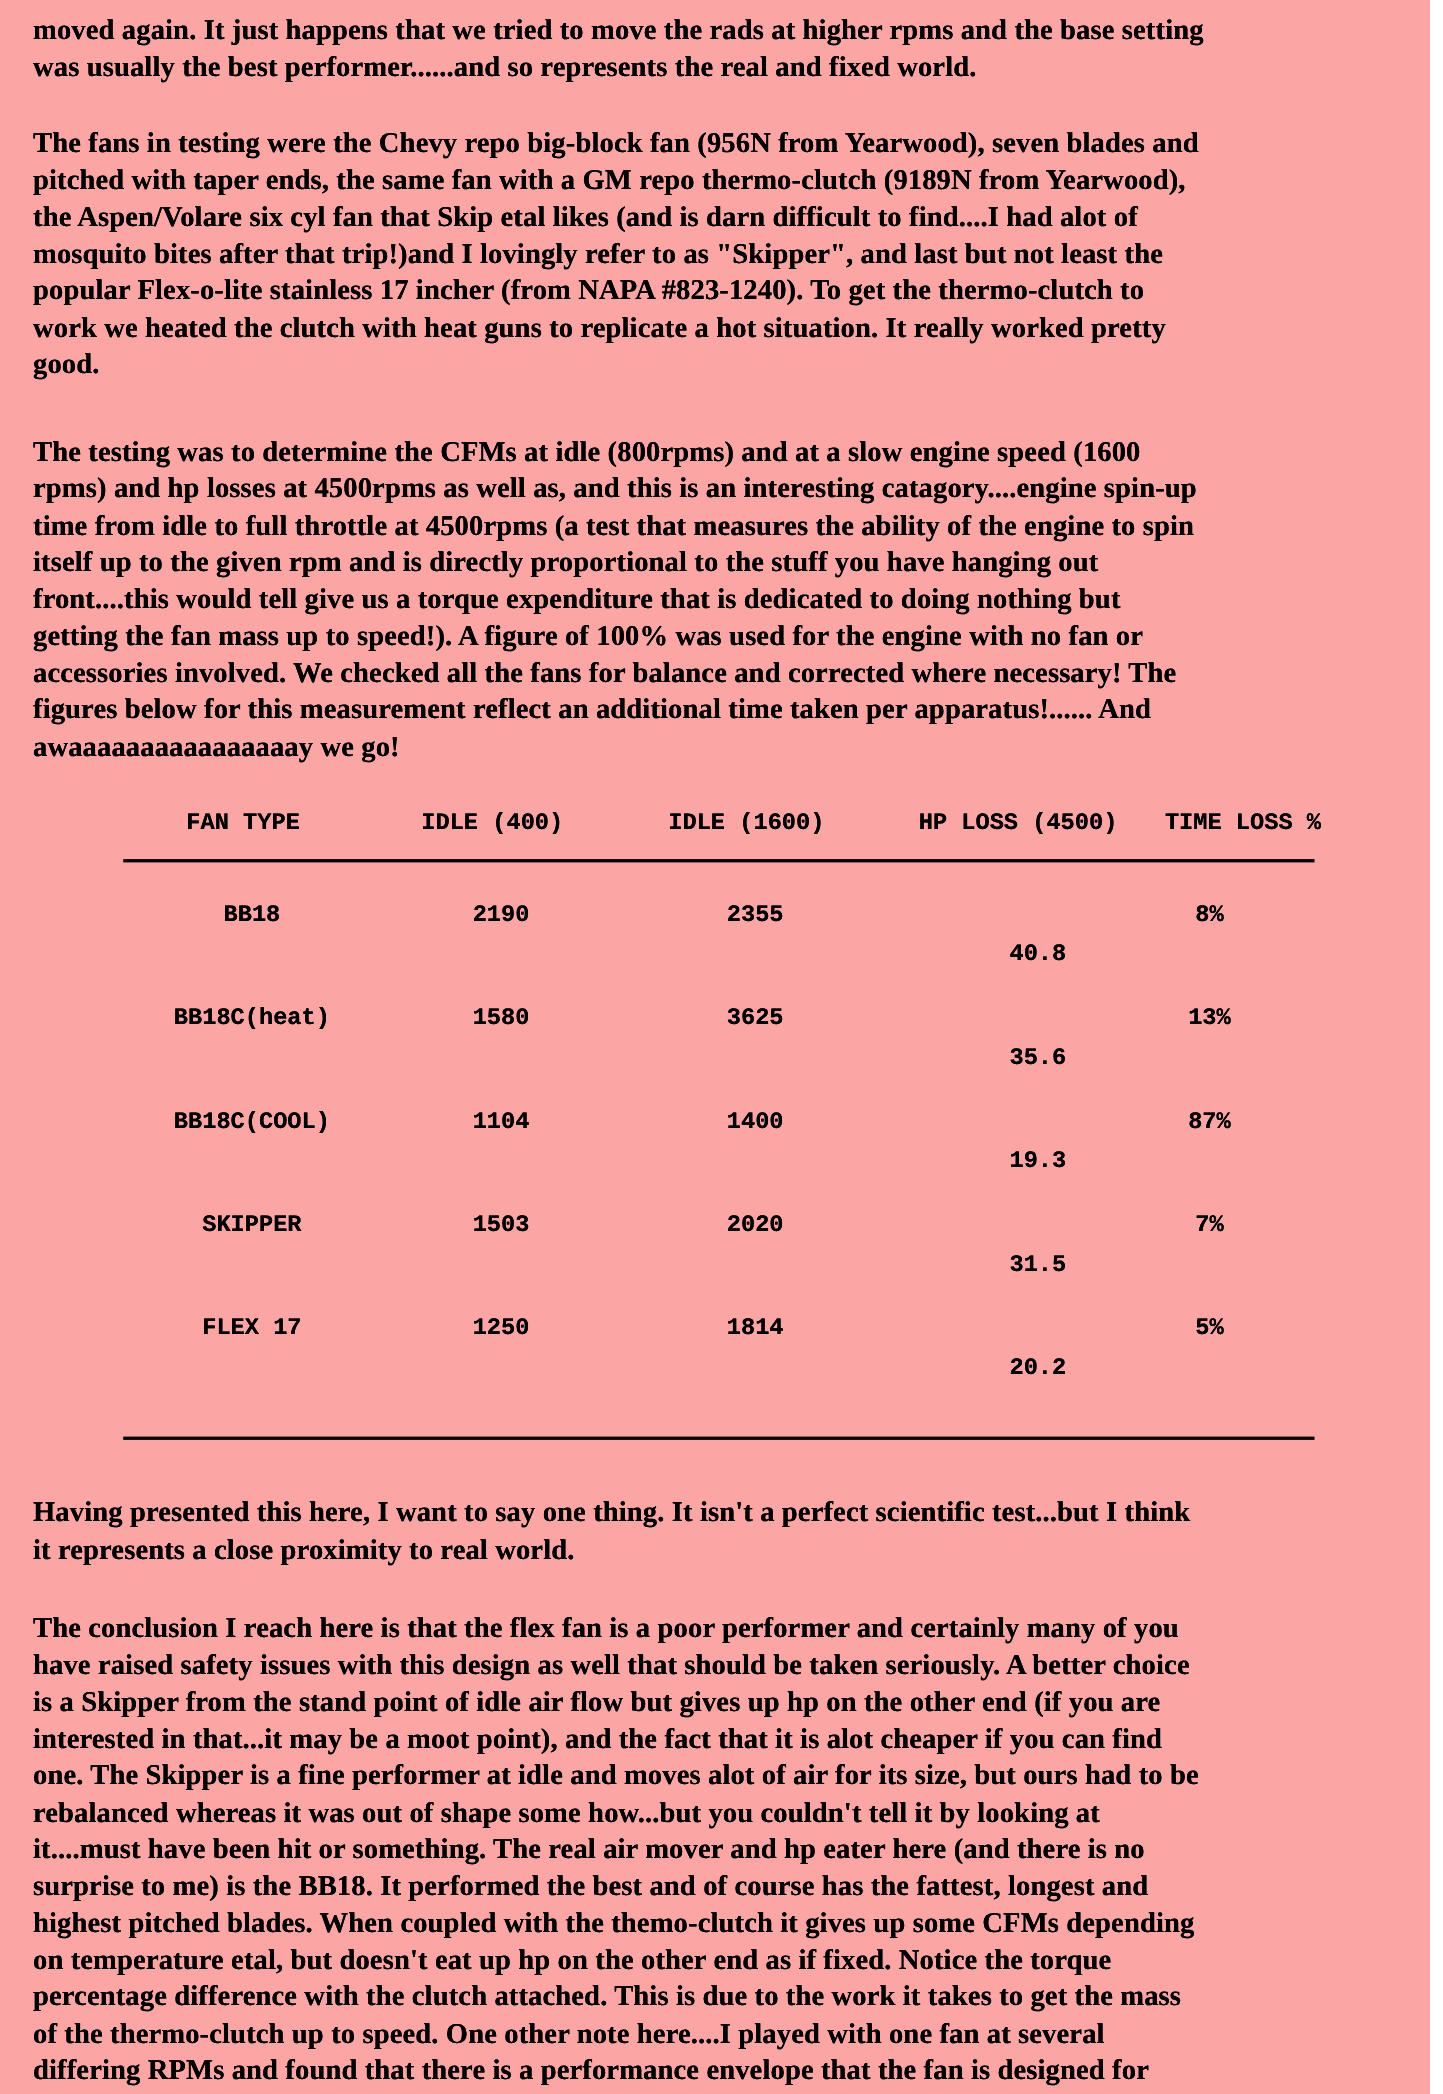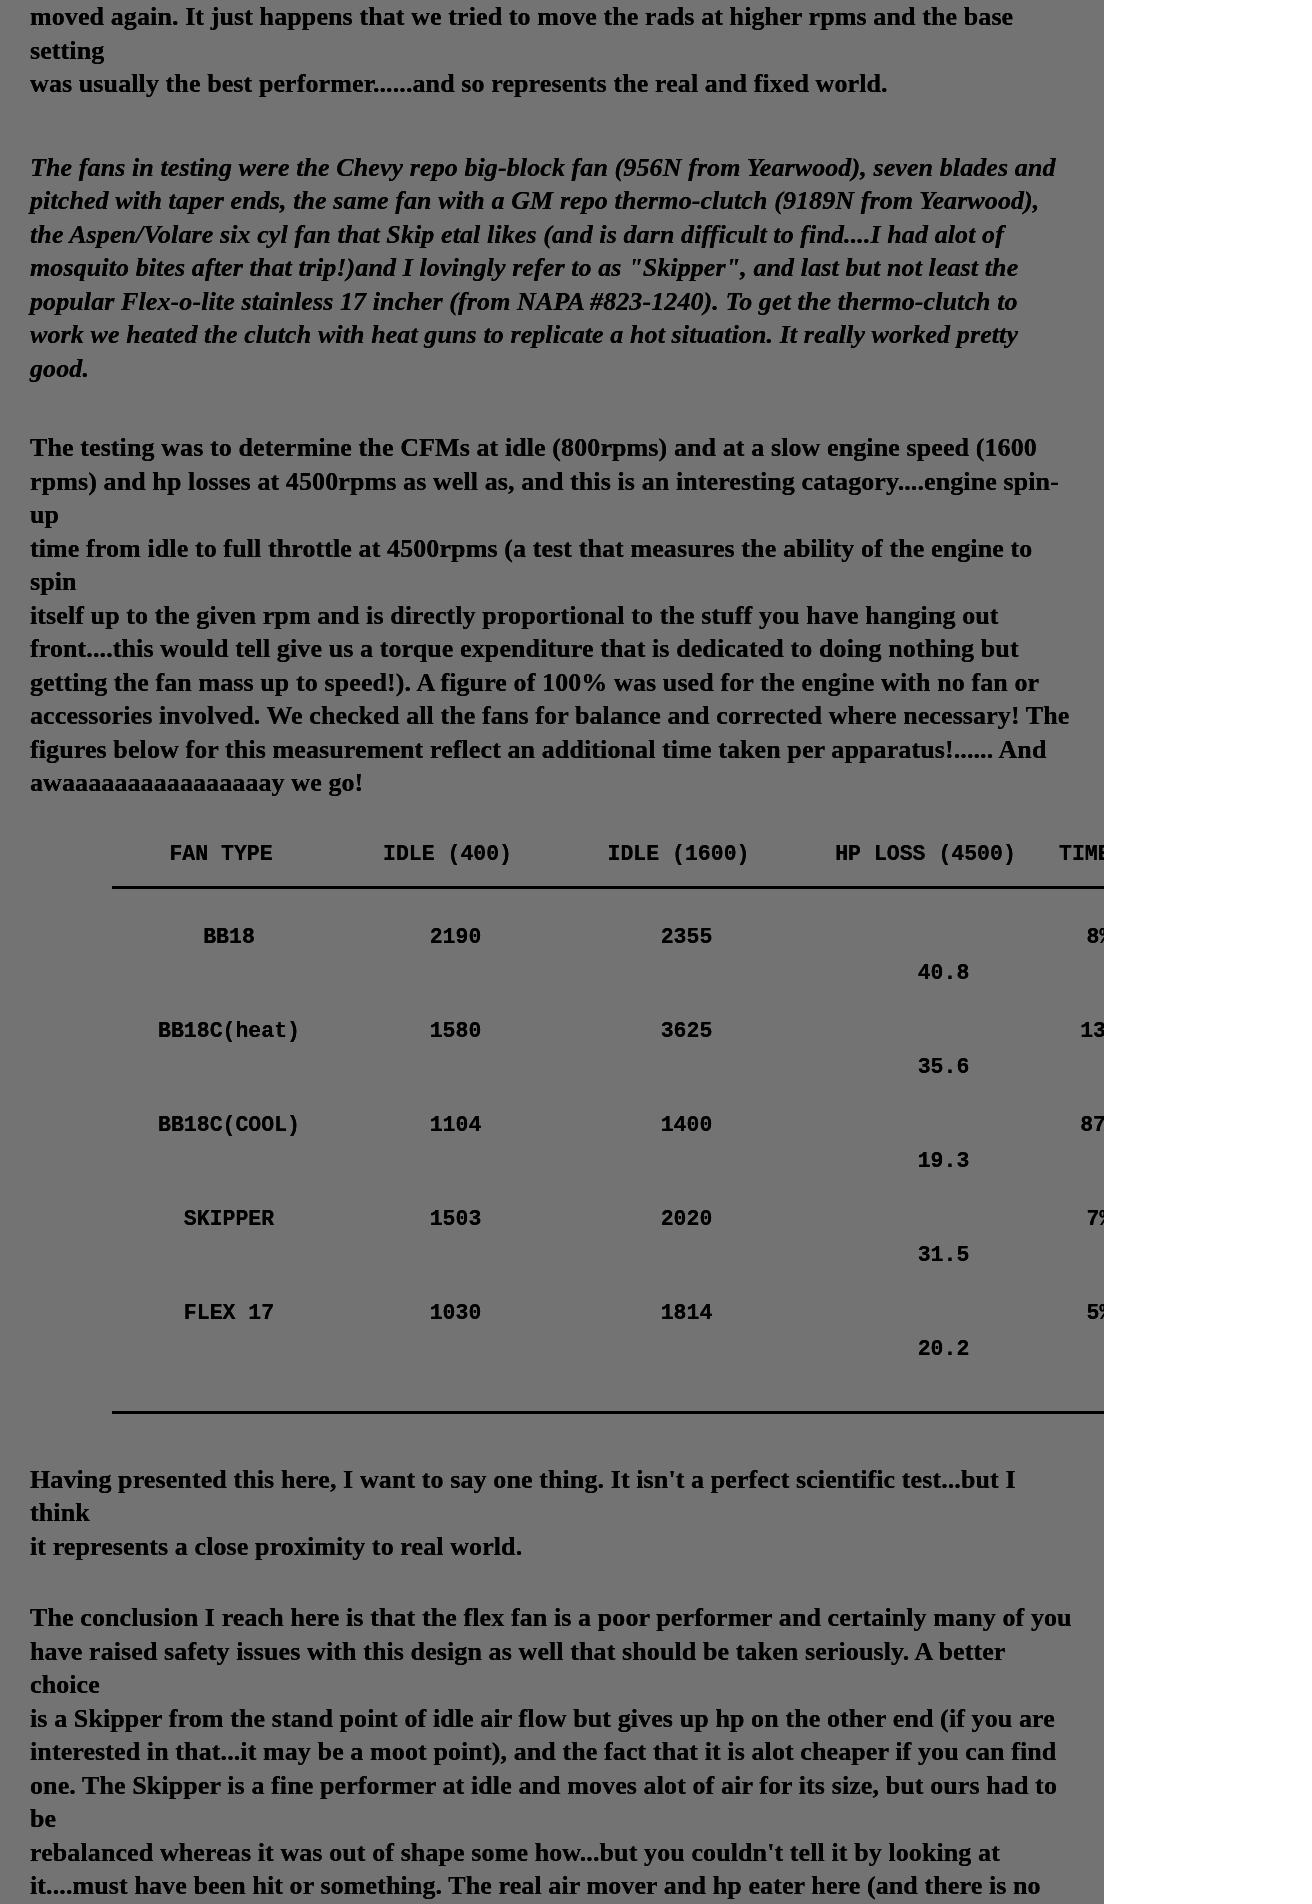--- a/index.html
+++ b/index.html
@@ -2,38 +2,39 @@
 <html><head>
 <meta charset="utf-8">
 <style>
   html, body {
     margin: 0;
     padding: 0;
     background: #ffffff;
   }
   .page {
     position: relative;
-    width: 1104px;
+    width: 1300px;
     height: 1904px;
-    background: #737373;
+    background: #fca5a5;
     overflow: hidden;
     color: #000000;
     font-family: "Liberation Serif", serif;
     font-weight: bold;
     box-sizing: border-box;
+    padding-top: 10px;
   }
   .para {
     font-size: 26px;
     line-height: 33.5px;
     margin: 0 24px 0 30px;
     white-space: pre-line;
     letter-spacing: 0.1px;
     text-shadow: 0 0 0.6px #000;
   }
-  .para.p2 { margin-top: 50px; font-style: italic; }
+  .para.p2 { margin-top: 36px; }
   .para.p3 { margin-top: 46px; }
   .para.p4 { margin-top: 49px; }
   .para.p5 { margin-top: 38px; }
 
   
   .fan-table {
     margin-left: 112px;
     width: 1083px;
     margin-top: 42px;
     font-family: "Liberation Mono", monospace;
@@ -123,21 +124,21 @@
       </div>
       <div class="trow">
         <span class="td1">SKIPPER</span>
         <span class="td2">1503</span>
         <span class="td3">2020</span>
         <span class="td4">31.5</span>
         <span class="td5">7%</span>
       </div>
       <div class="trow">
         <span class="td1">FLEX 17</span>
-        <span class="td2">1030</span>
+        <span class="td2">1250</span>
         <span class="td3">1814</span>
         <span class="td4">20.2</span>
         <span class="td5">5%</span>
       </div>
     </div>
 
     <div class="rule bottom-rule"></div>
   </div>
 
   <p class="para p4">Having presented this here, I want to say one thing. It isn't a perfect scientific test...but I think

